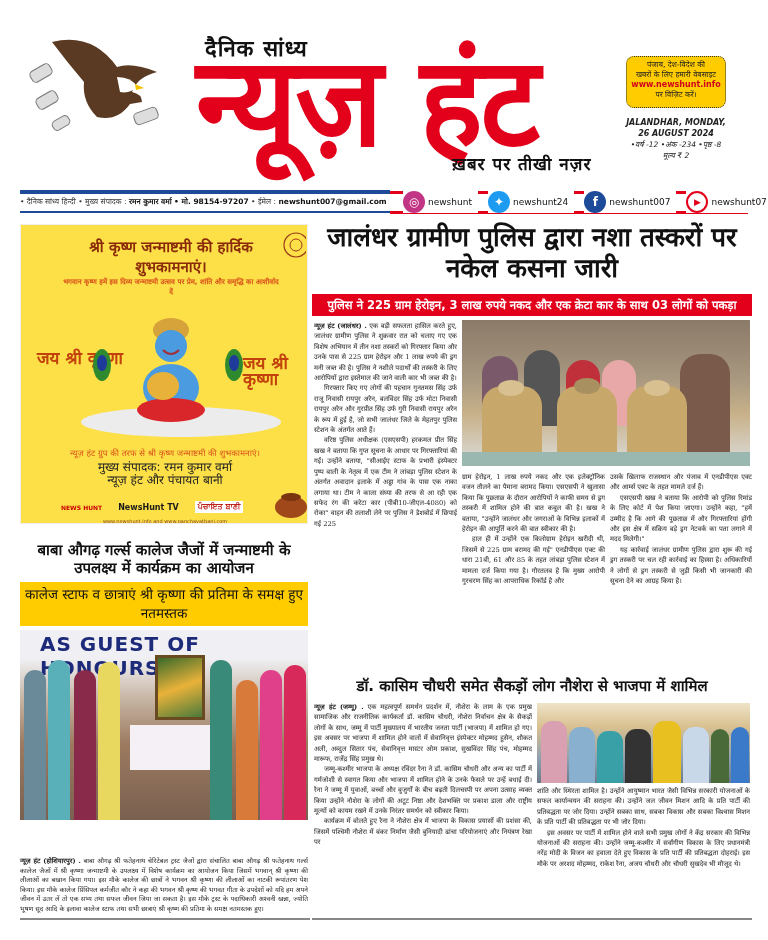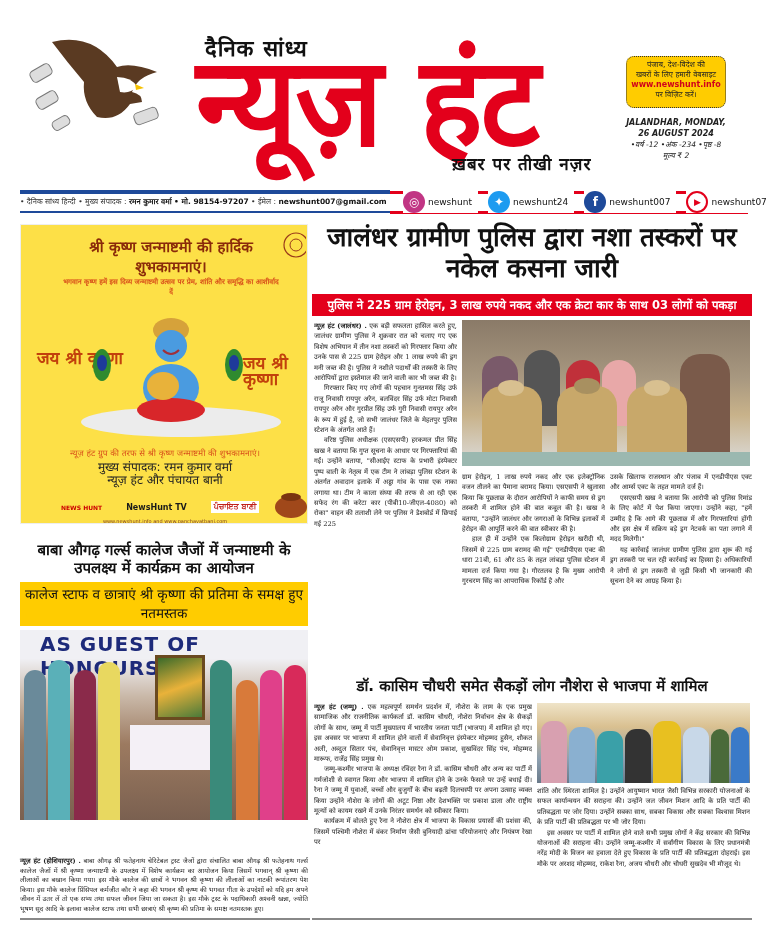--- a/index.html
+++ b/index.html
@@ -30,21 +30,21 @@
 
   
   .ad { position: absolute; left: 20px; top: 224px; width: 288px; height: 300px; background: #fde047; border: 1px solid #eee; overflow: hidden; }
   .ad-title { position: absolute; left: 50px; top: 12px; width: 200px; text-align: center; color: #8a2a0a; font-weight: bold; font-size: 15px; line-height: 20px; }
   .ad-sub { position: absolute; left: 40px; top: 52px; width: 220px; text-align: center; color: #d8501a; font-size: 7px; line-height: 10px; font-weight: bold; }
   .ad-jai { position: absolute; color: #c2410c; font-weight: bold; font-size: 17px; line-height: 16px; }
   .ad-krishna { position: absolute; left: 110px; top: 85px; width: 80px; height: 120px; }
   .ad-floor { position: absolute; left: 60px; top: 182px; width: 200px; height: 30px; background: #ececec; border-radius: 50%; }
   .ad-msg { position: absolute; left: 0; top: 222px; width: 288px; text-align: center; color: #d8501a; font-size: 8.5px; }
   .ad-editor { position: absolute; left: 0; top: 236px; width: 288px; text-align: center; color: #222; font-size: 12px; line-height: 13px; }
-  .ad-logos { position: absolute; left: 40px; top: 276px; display: flex; gap: 24px; font-size: 8px; font-weight: bold; align-items: center; }
+  .ad-logos { position: absolute; left: 40px; top: 276px; display: flex; gap: 16px; font-size: 8px; font-weight: bold; align-items: center; }
   .ad-url { position: absolute; left: 0; top: 293px; width: 288px; text-align: center; font-size: 5px; color: #7a3a20; }
 
   
   .h-left { position: absolute; left: 18px; top: 541px; width: 292px; text-align: center; font-size: 15px; line-height: 18px; font-weight: bold; color: #111; }
   .sub-yellow { position: absolute; left: 20px; top: 582px; width: 288px; height: 44px; background: #ffcc00; text-align: center; font-size: 13.5px; line-height: 19px; color: #111; padding-top: 3px; }
   .photo-girls { position: absolute; left: 20px; top: 630px; width: 288px; height: 190px; background: linear-gradient(180deg,#f0f0f4 0%,#f0f0f4 15%,#c9b8a8 35%,#9c7a60 60%,#7a6050 100%); overflow: hidden; }
   .photo-girls .banner { position: absolute; left: 20px; top: 2px; font-size: 20px; font-weight: 900; color: #1d2a7a; letter-spacing: 1px; }
   .photo-girls .frame { position: absolute; left: 135px; top: 25px; width: 50px; height: 65px; background: linear-gradient(160deg,#3a6a2a,#e9b23a,#4a7a3a); border: 3px solid #6a4a20; }
   .photo-girls .table { position: absolute; left: 110px; top: 95px; width: 80px; height: 45px; background: #f4f0f6; }
   .person { position: absolute; bottom: 0; width: 22px; border-radius: 11px 11px 0 0; }

